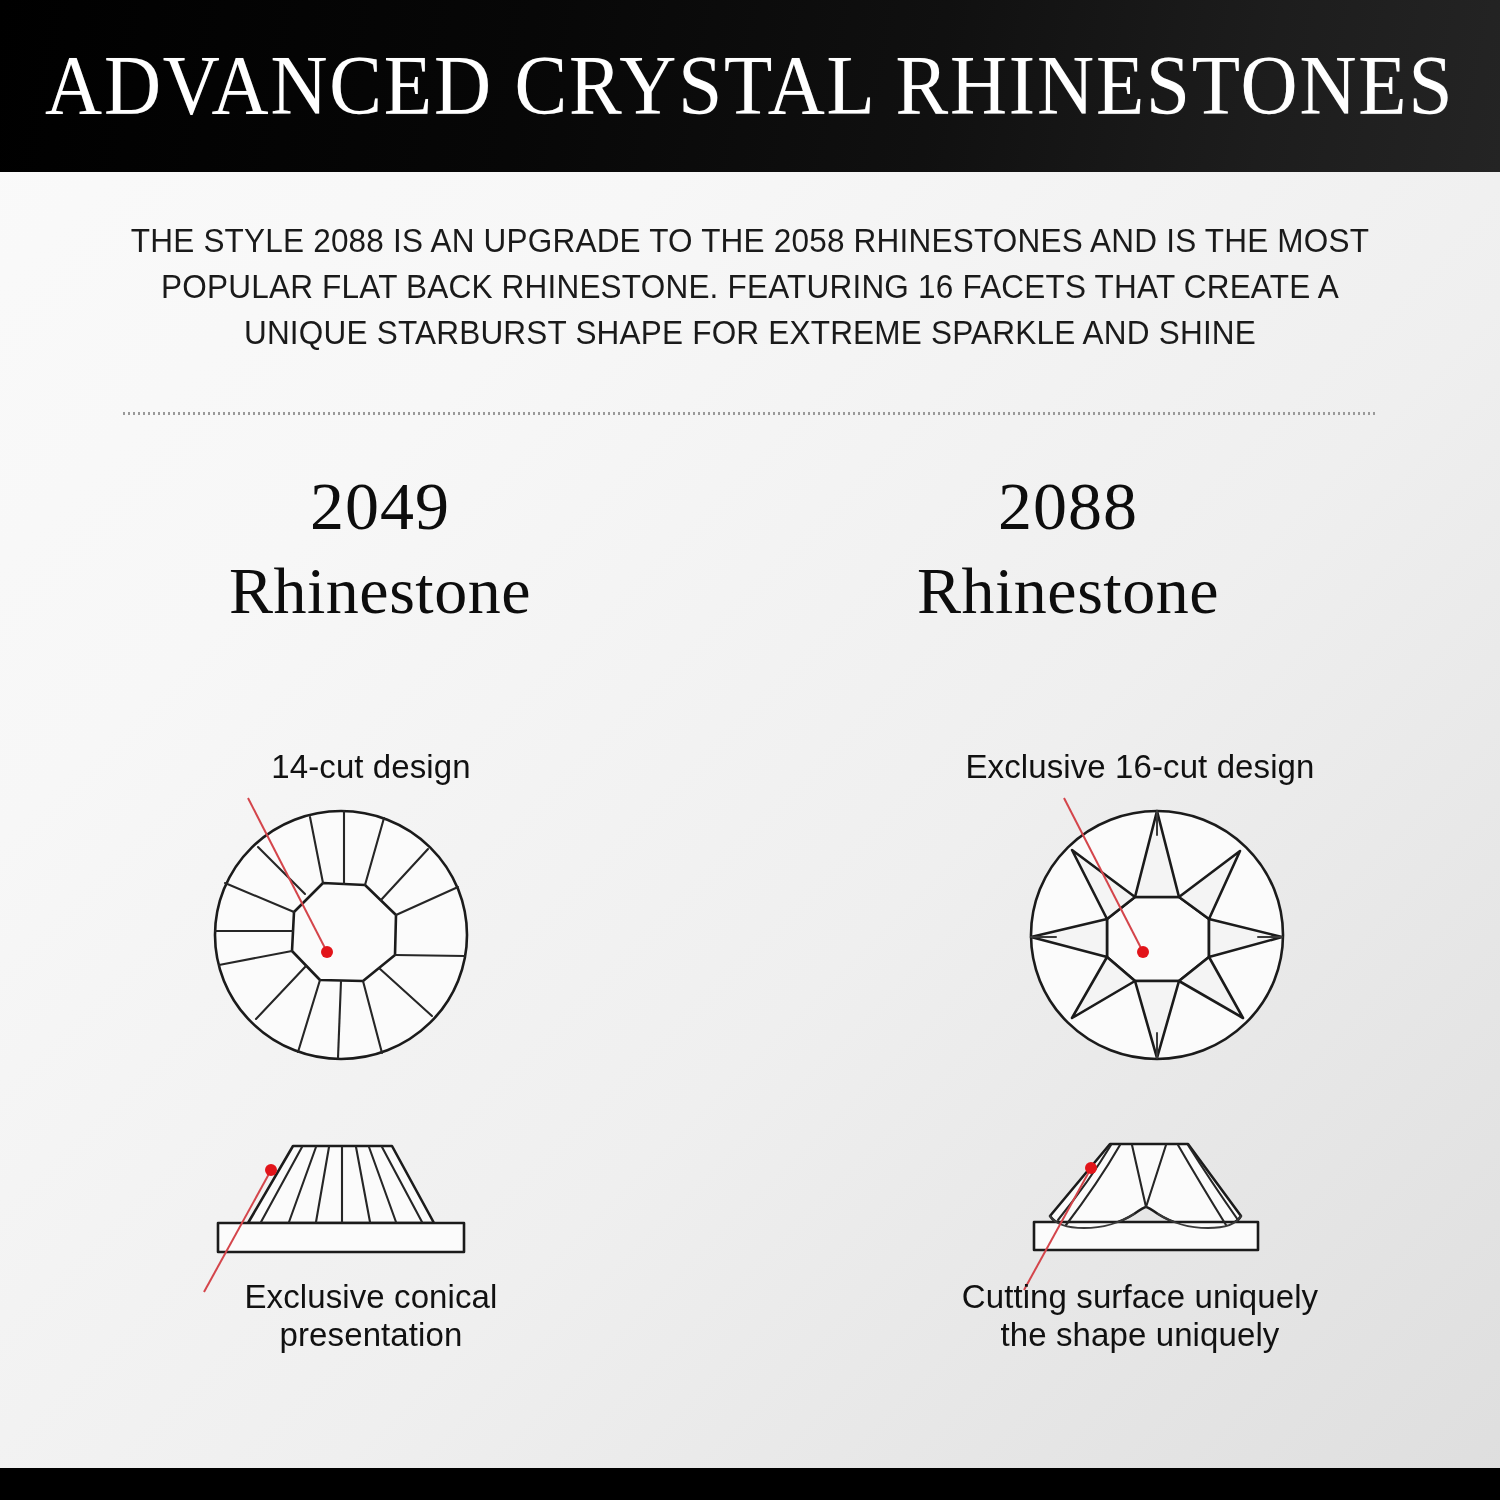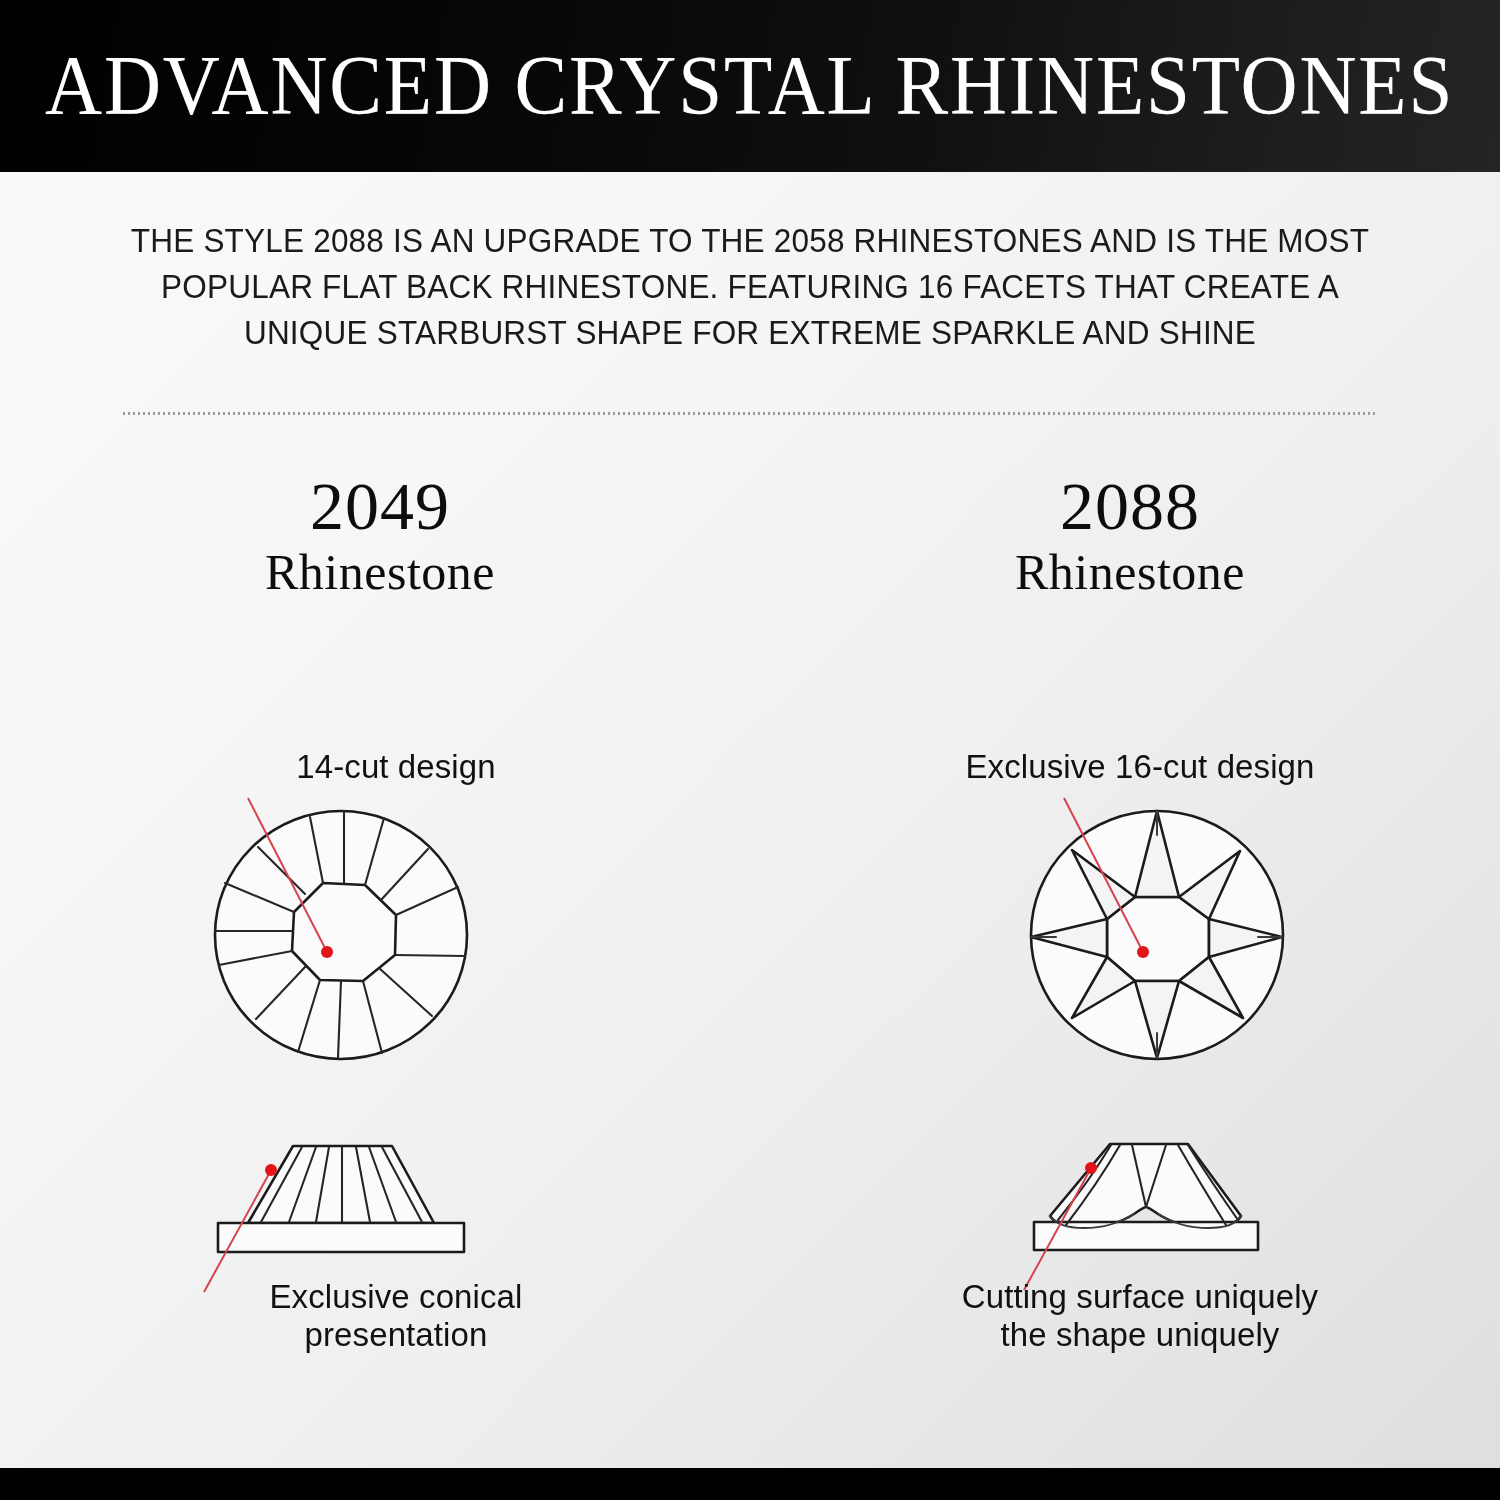--- a/index.html
+++ b/index.html
@@ -67,54 +67,54 @@
       #9a9a9a 0px, #9a9a9a 2px, rgba(0,0,0,0) 2px, rgba(0,0,0,0) 5px);
   }
 
   
   .col {
     position: absolute;
     top: 470px;
     width: 640px;
   }
   .col-left  { left: 60px; }
-  .col-right { left: 810px; }
+  .col-right { left: 748px; }
 
   .col-title {
     font-family: "Liberation Serif", "DejaVu Serif", serif;
     color: #0d0d0d;
     text-align: center;
     line-height: 1.06;
   }
   .col-title .line1 {
     display: block;
     font-size: 68px;
     letter-spacing: 1px;
   }
   .col-title .line2 {
     display: block;
-    font-size: 50px;
+    font-size: 66px;
     letter-spacing: 0.5px;
-    margin-top: 4px;
+    margin-top: 14px;
   }
 
   
   .callout {
     position: absolute;
     width: 640px;
     text-align: center;
     color: #111111;
     font-size: 33px;
     line-height: 1.16;
     letter-spacing: 0.1px;
   }
   .callout.top-label   { top: 748px; }
   .callout.bottom-label{ top: 1278px; }
 
-  .cl-left  { left: 76px; }
+  .cl-left  { left: 51px; }
   .cl-right { left: 820px; }
 
   
   .figure {
     position: absolute;
   }
   .fig-2058-top  { left: 206px;  top: 805px;  width: 270px; height: 260px; }
   .fig-2088-top  { left: 1022px; top: 805px;  width: 270px; height: 260px; }
   .fig-2058-side { left: 196px;  top: 1130px; width: 290px; height: 140px; }
   .fig-2088-side { left: 998px;  top: 1128px; width: 296px; height: 145px; }

